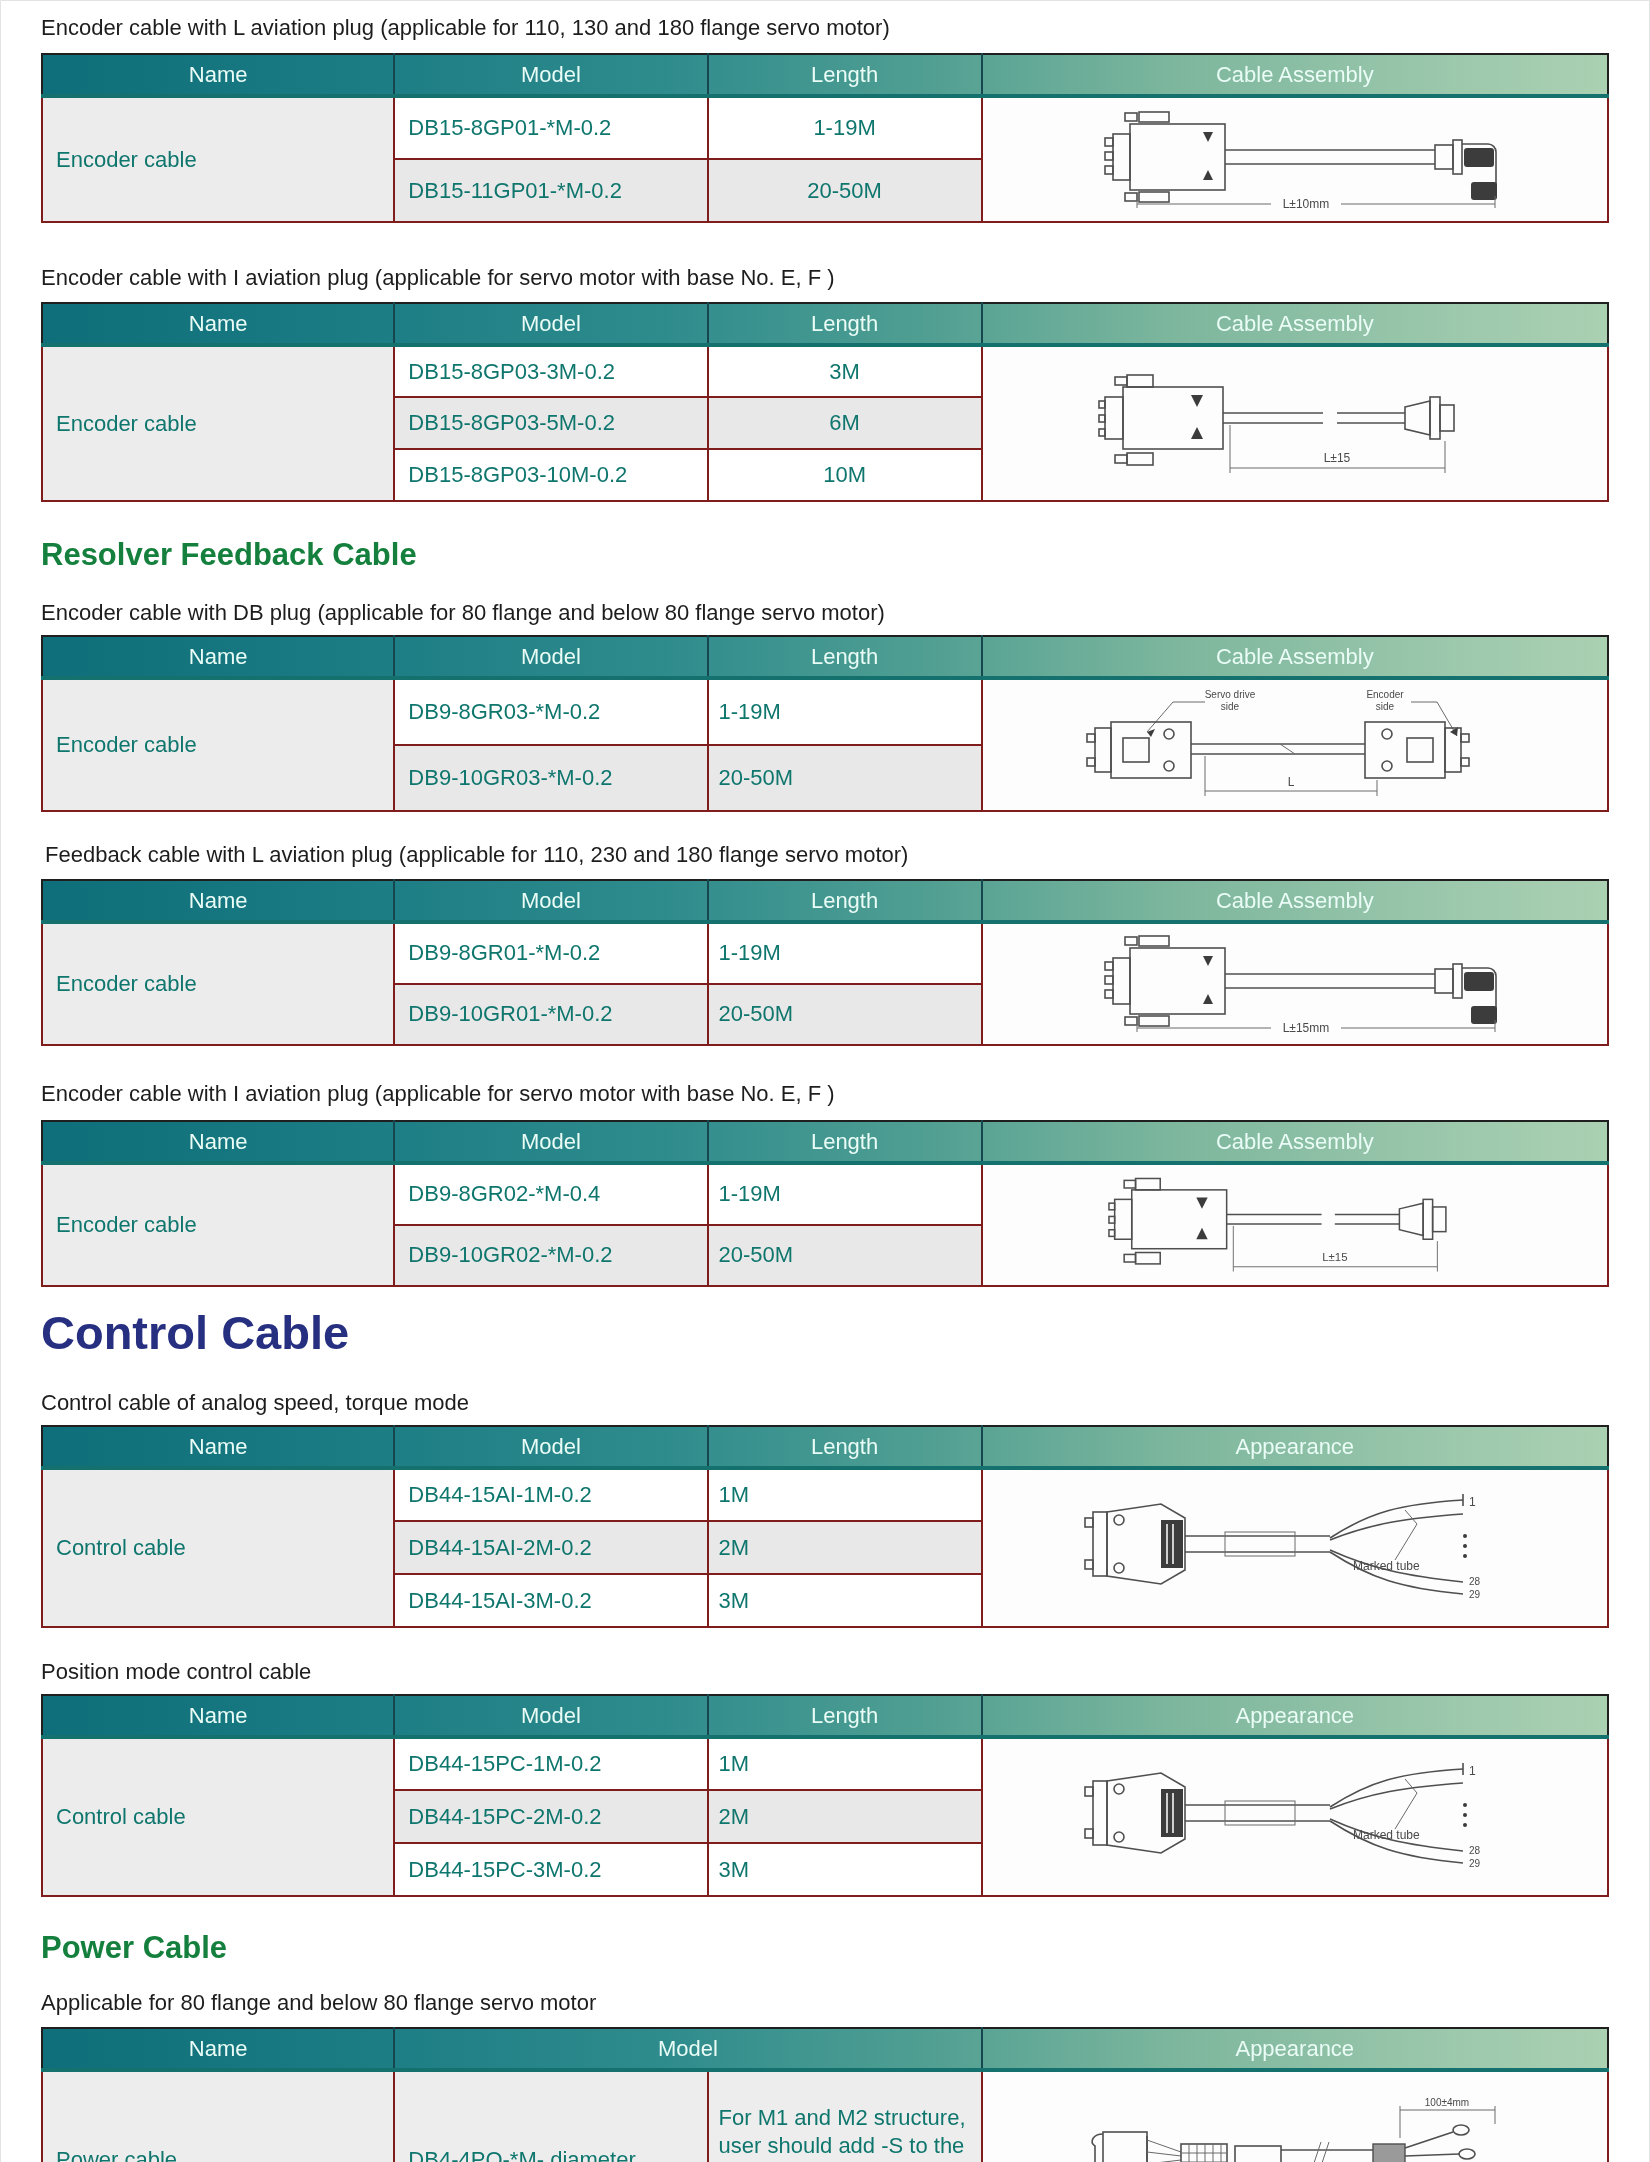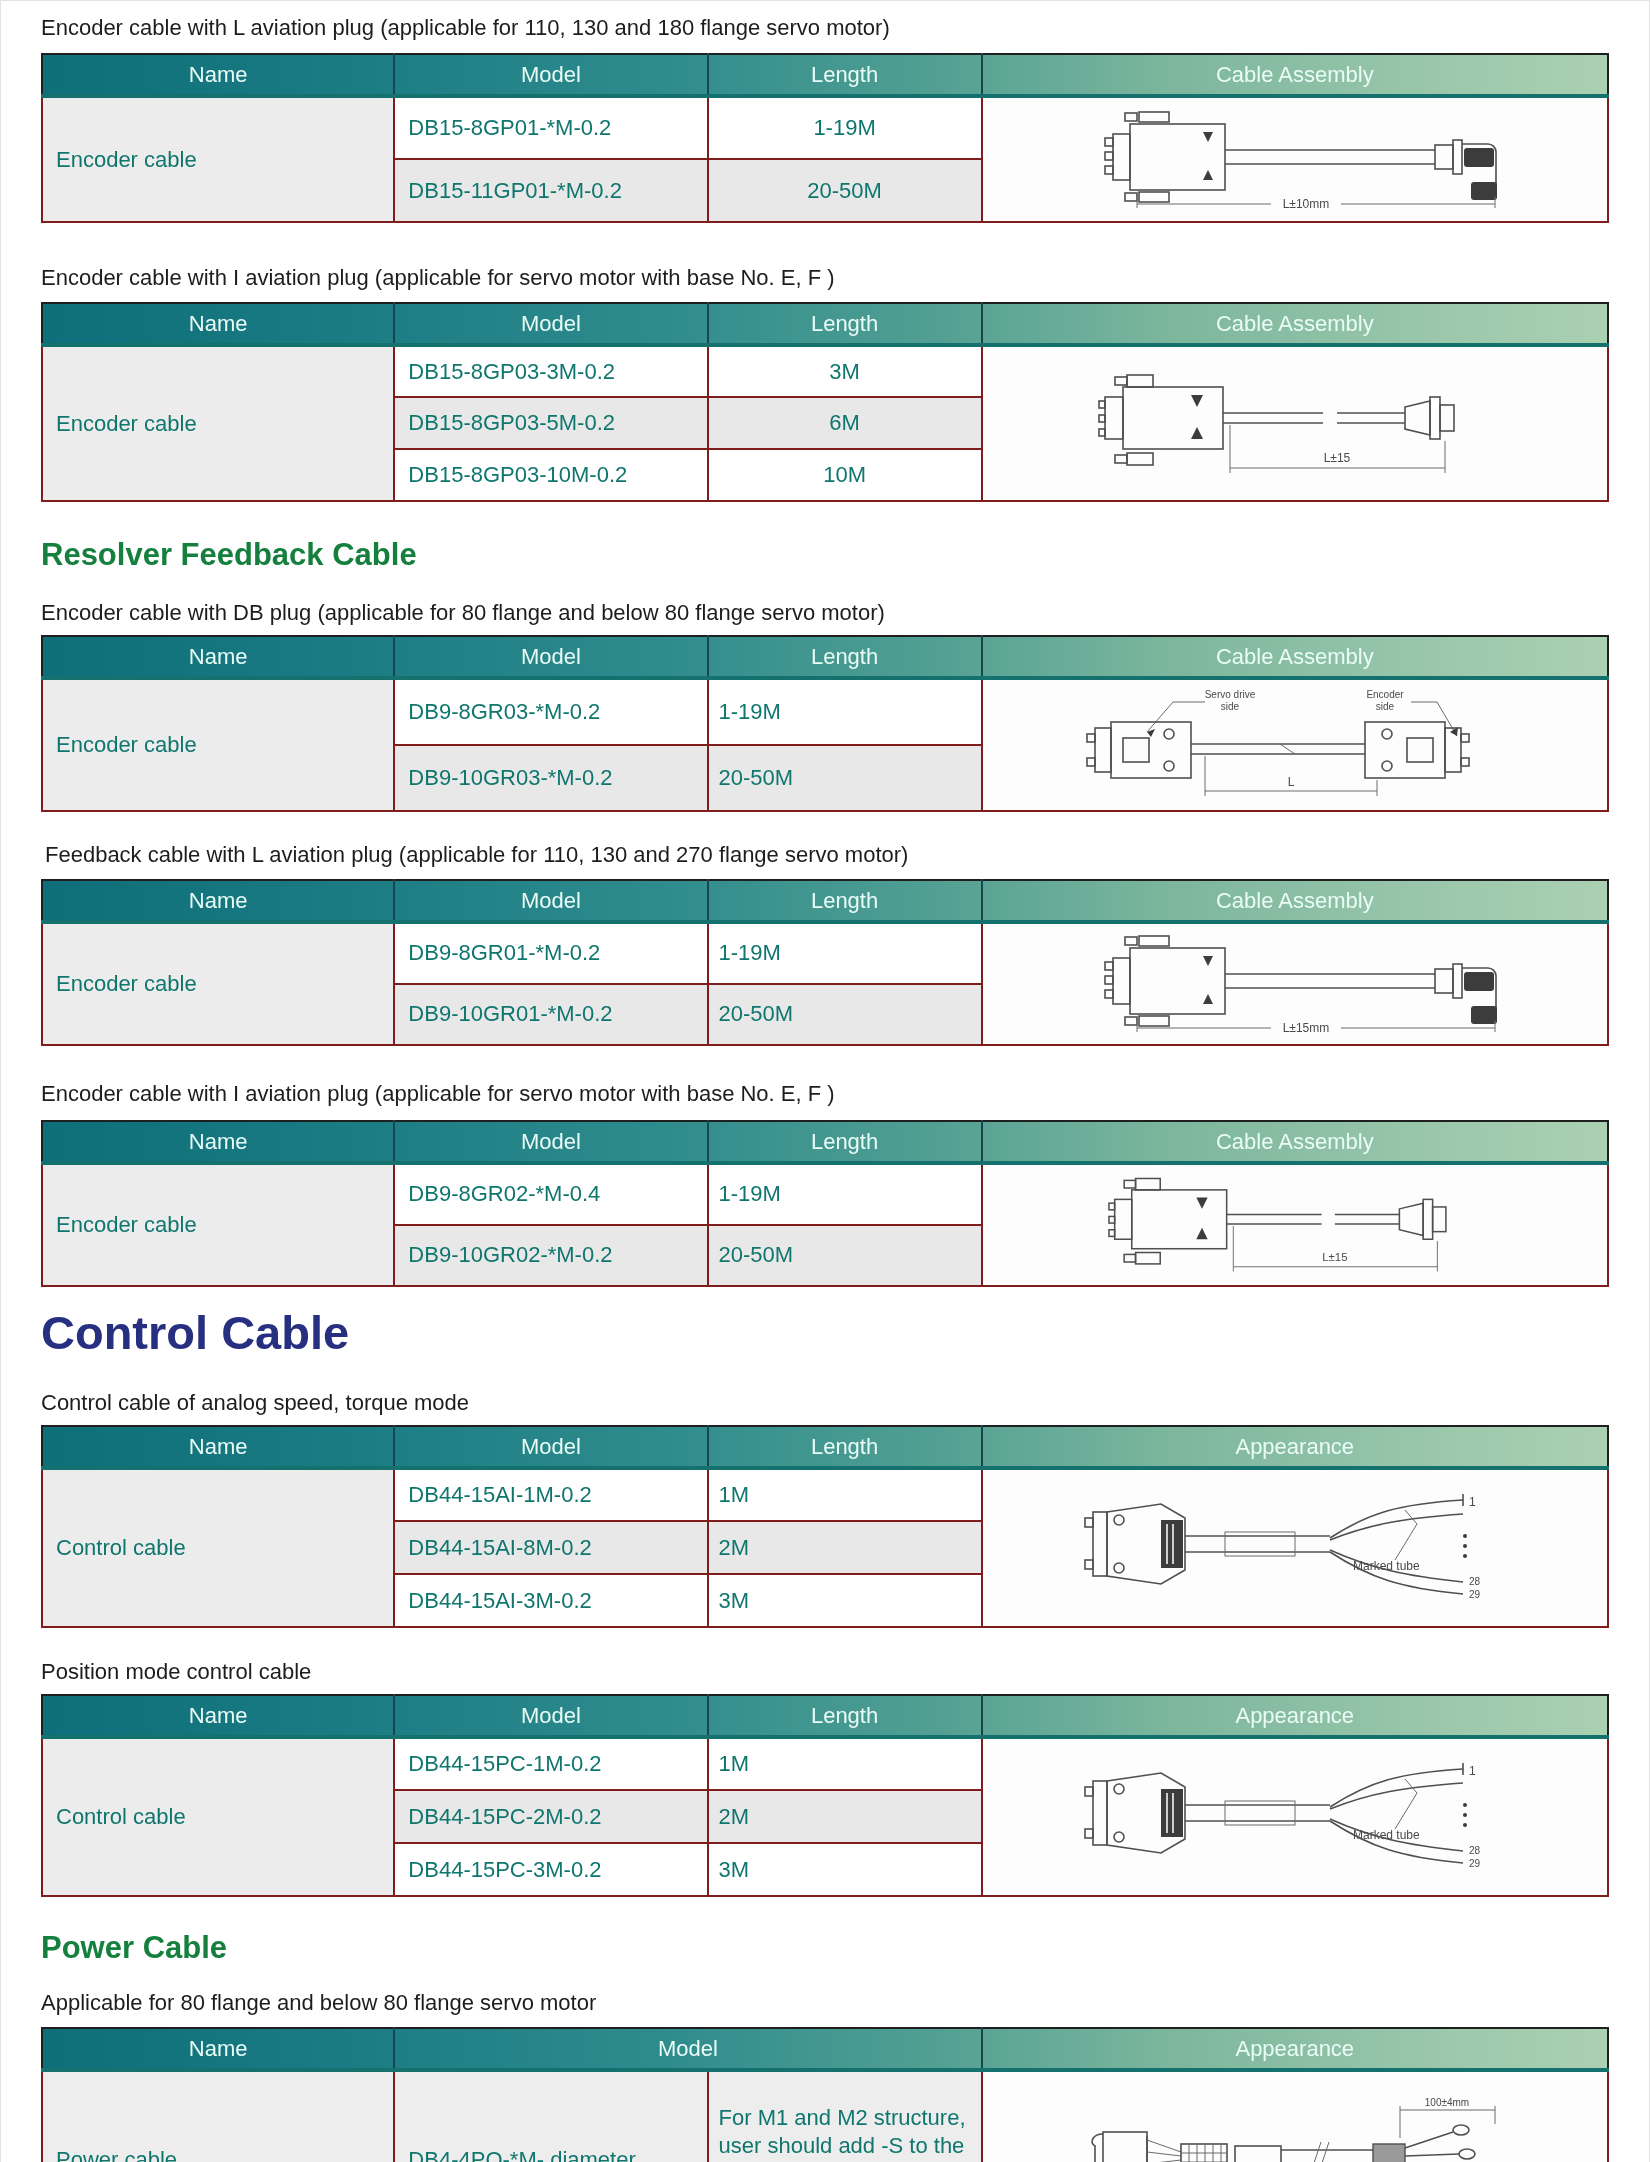--- a/index.html
+++ b/index.html
@@ -226,21 +226,21 @@
           </svg>
         </td>
       </tr>
       <tr class="alt">
         <td class="model-cell">DB9-10GR03-*M-0.2</td>
         <td class="len-left">20-50M</td>
       </tr>
     </tbody>
   </table>
 
-  <p class="caption cap4">Feedback cable with L aviation plug (applicable for 110, 130 and 270 flange servo motor)</p>
+  <p class="caption cap4">Feedback cable with L aviation plug (applicable for 110, 230 and 180 flange servo motor)</p>
   <table class="ctable t4">
     <colgroup>
         <col style="width:22.5%">
         <col style="width:20%">
         <col style="width:17.5%">
         <col style="width:40%">
       </colgroup>
     <thead>
       <tr>
         <th>Name</th>
@@ -391,21 +391,21 @@
               <circle class="dfill" cx="400" cy="72" r="2"></circle>
               <circle class="dfill" cx="400" cy="82" r="2"></circle>
             <text class="dtiny" x="404" y="111">28</text>
             <text class="dtiny" x="404" y="124">29</text>
             <path class="dthin" d="M330,86 L352,50 L340,36"></path>
             <text class="dtext" x="288" y="96">Marked tube</text>
           </svg>
         </td>
       </tr>
       <tr class="alt">
-        <td class="model-cell">DB44-15AI-8M-0.2</td>
+        <td class="model-cell">DB44-15AI-2M-0.2</td>
         <td class="len-left">2M</td>
       </tr>
       <tr>
         <td class="model-cell">DB44-15AI-3M-0.2</td>
         <td class="len-left">3M</td>
       </tr>
     </tbody>
   </table>
 
   <p class="caption cap7">Position mode control cable</p>

